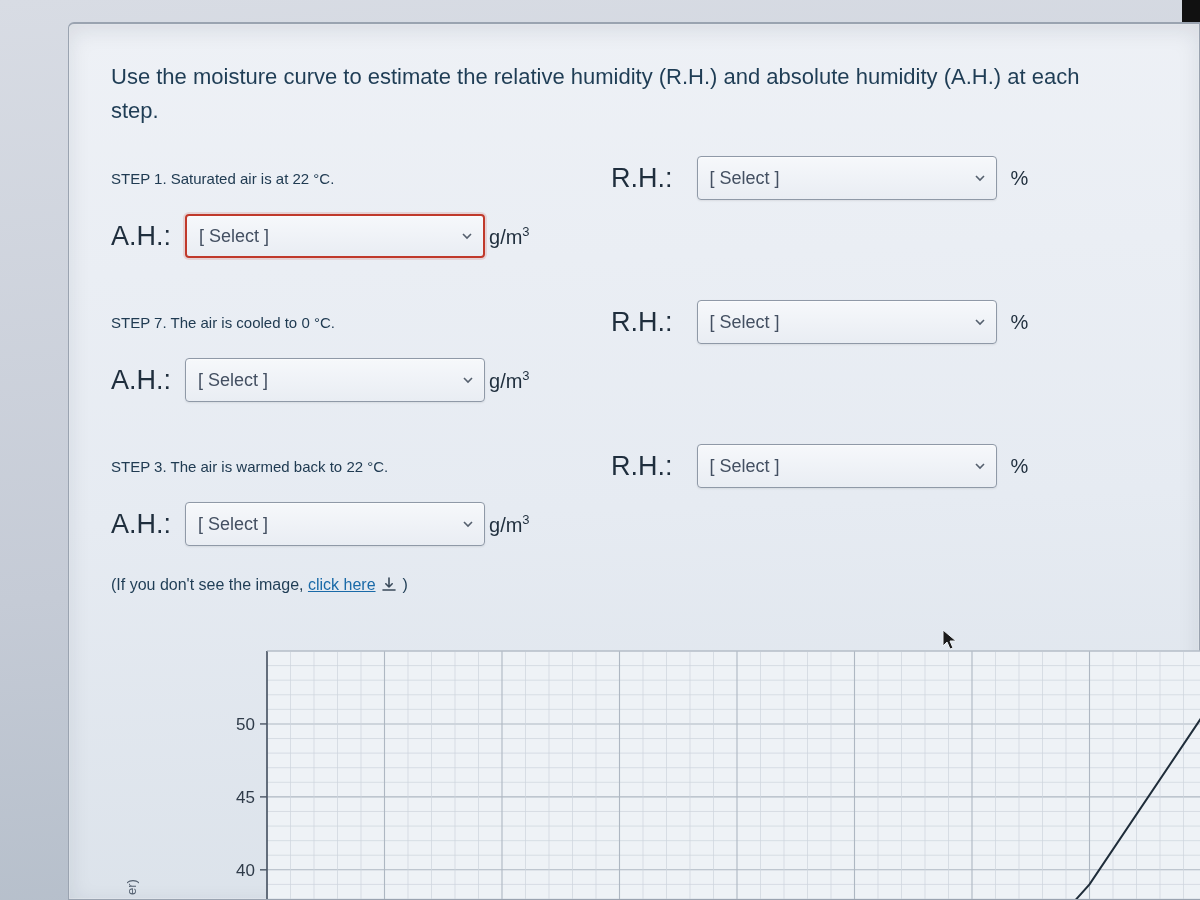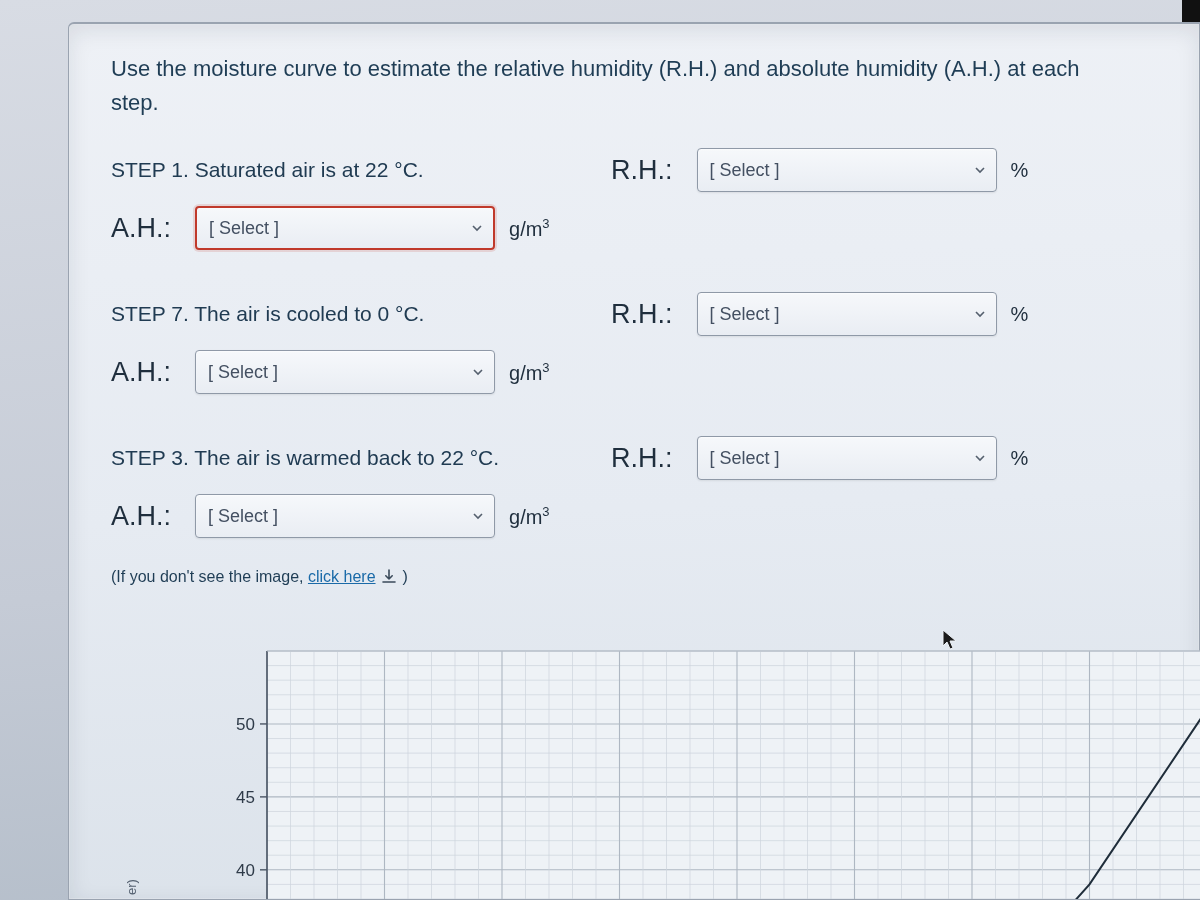--- a/index.html
+++ b/index.html
@@ -21,45 +21,44 @@
   .card {
     position: absolute;
     left: 68px;
     top: 22px;
     right: 0;
     bottom: 0;
     background: linear-gradient(178deg, #eef1f6 0%, #e6ebf2 55%, #dbe2ea 100%);
     border: 1px solid #9aa3b0;
     border-top-width: 2px;
     border-radius: 6px 0 0 0;
-    padding: 28px 42px 0 42px;
+    padding: 36px 42px 0 42px;
     box-shadow: 0 6px 22px rgba(20,30,50,0.10) inset, 0 0 0 1px rgba(255,255,255,0.25) inset;
   }
   .intro {
     font-size: 22px;
     line-height: 1.55;
     color: #1f3d55;
     margin-bottom: 28px;
     max-width: 990px;
   }
   .step-row {
     display: flex;
     align-items: center;
     gap: 40px;
     margin-bottom: 14px;
   }
   .step-title {
-    font-size: 21px;
+    font-size: 15px;
     color: #203b52;
     min-width: 460px;
   }
   .ah-row {
     display: flex;
     align-items: center;
-    gap: 10px;
     margin-bottom: 42px;
   }
   .label {
     font-size: 27px;
     color: #1f2e3d;
     margin-right: 14px;
   }
   .select {
     position: relative;
     display: inline-flex;

